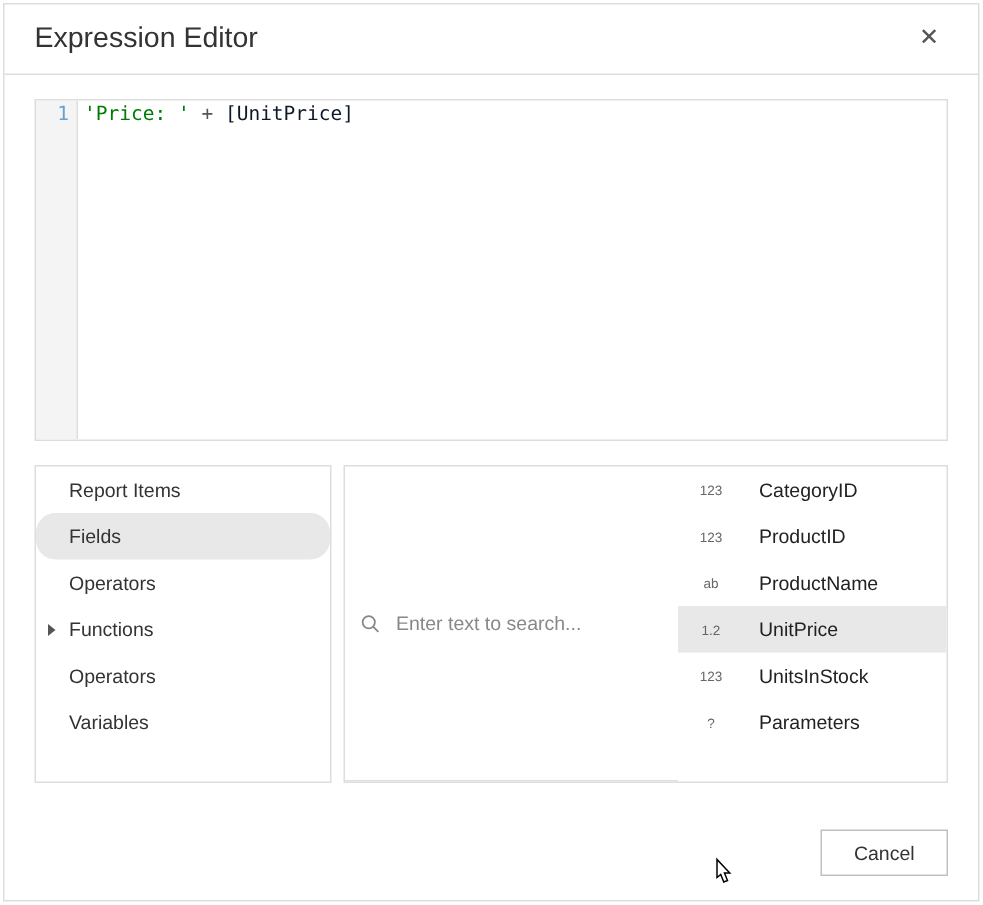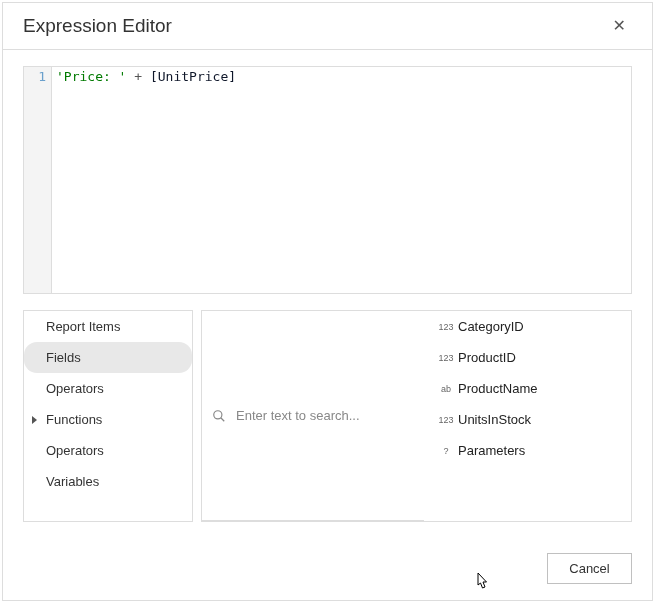--- a/index.html
+++ b/index.html
@@ -62,21 +62,21 @@
 }
 .tok-str{color:#007a00;}
 .tok-op{color:#555;}
 .tok-field{color:#0f172a;}
 
 .panes{
   margin-top:16px;height:212px;
   display:flex;gap:8px;
 }
 .cats{
-  width:170px;border:1px solid var(--border);
+  width:198px;border:1px solid var(--border);
   overflow-y:auto;
 }
 .cat{
   padding:8px 10px 8px 22px;cursor:pointer;position:relative;
   color:#333;
 }
 .cat.has-children::before{
   content:"";position:absolute;left:8px;top:50%;transform:translateY(-50%);
   width:0;height:0;border-style:solid;border-width:4px 0 4px 5px;
   border-color:transparent transparent transparent #555;
@@ -91,21 +91,21 @@
   padding:6px 10px;border-bottom:1px solid var(--border);
 }
 .search svg{flex:none;}
 .search input{
   flex:1;border:none;outline:none;font:inherit;color:var(--text);
   background:transparent;
 }
 .search input::placeholder{color:var(--muted);}
 .list{flex:1;overflow-y:auto;}
 .item{
-  display:flex;align-items:center;gap:4px;
+  display:flex;align-items:center;gap:24px;
   padding:8px 14px;cursor:pointer;
 }
 .item.sel{background:var(--row-sel);}
 .item .ico{width:16px;display:inline-flex;justify-content:center;font-size:9px;color:#666;font-family:Arial,sans-serif;}
 
 .ftr{
   padding:16px 20px;display:flex;justify-content:flex-end;gap:12px;
   position:relative;
 }
 .btn{
@@ -156,20 +156,24 @@
               <span>CategoryID</span>
             </div>
             <div class="item">
               <span class="ico">123</span>
               <span>ProductID</span>
             </div>
             <div class="item">
               <span class="ico">ab</span>
               <span>ProductName</span>
             </div>
+            <div class="item sel">
+              <span class="ico">1.2</span>
+              <span>UnitPrice</span>
+            </div>
             <div class="item">
               <span class="ico">123</span>
               <span>UnitsInStock</span>
             </div>
             <div class="item">
               <span class="ico">?</span>
               <span>Parameters</span>
             </div>
           </div>
       </div>

